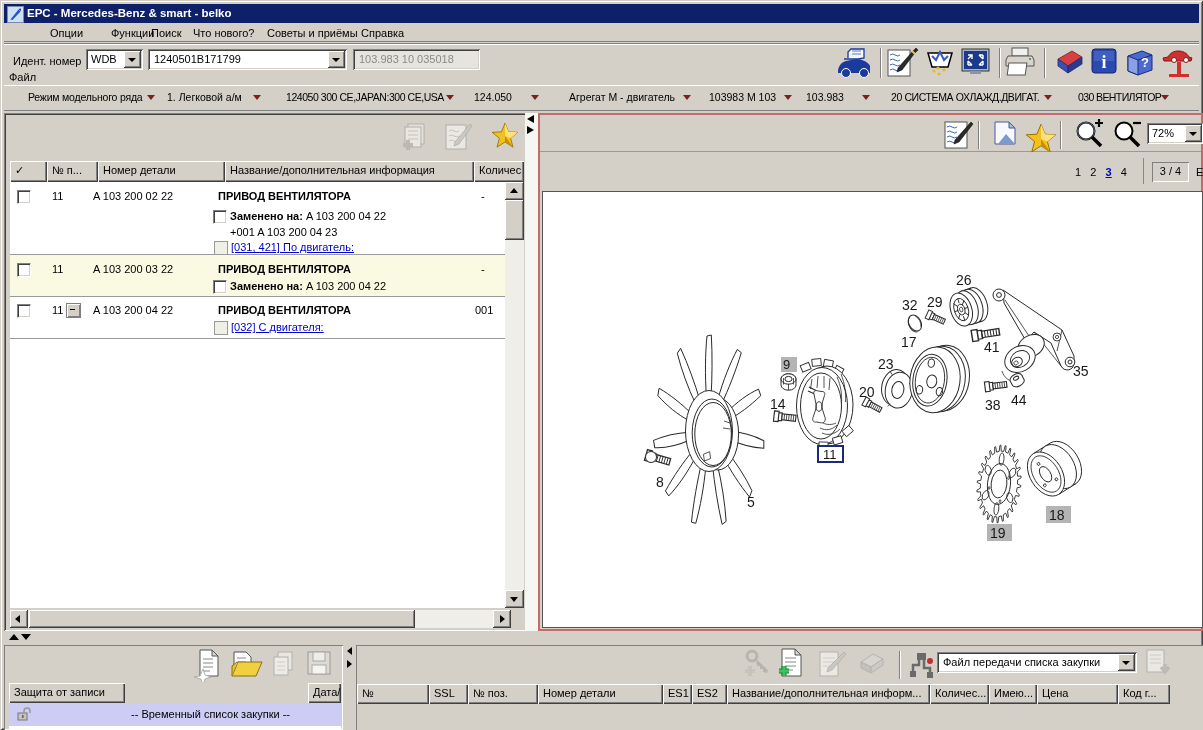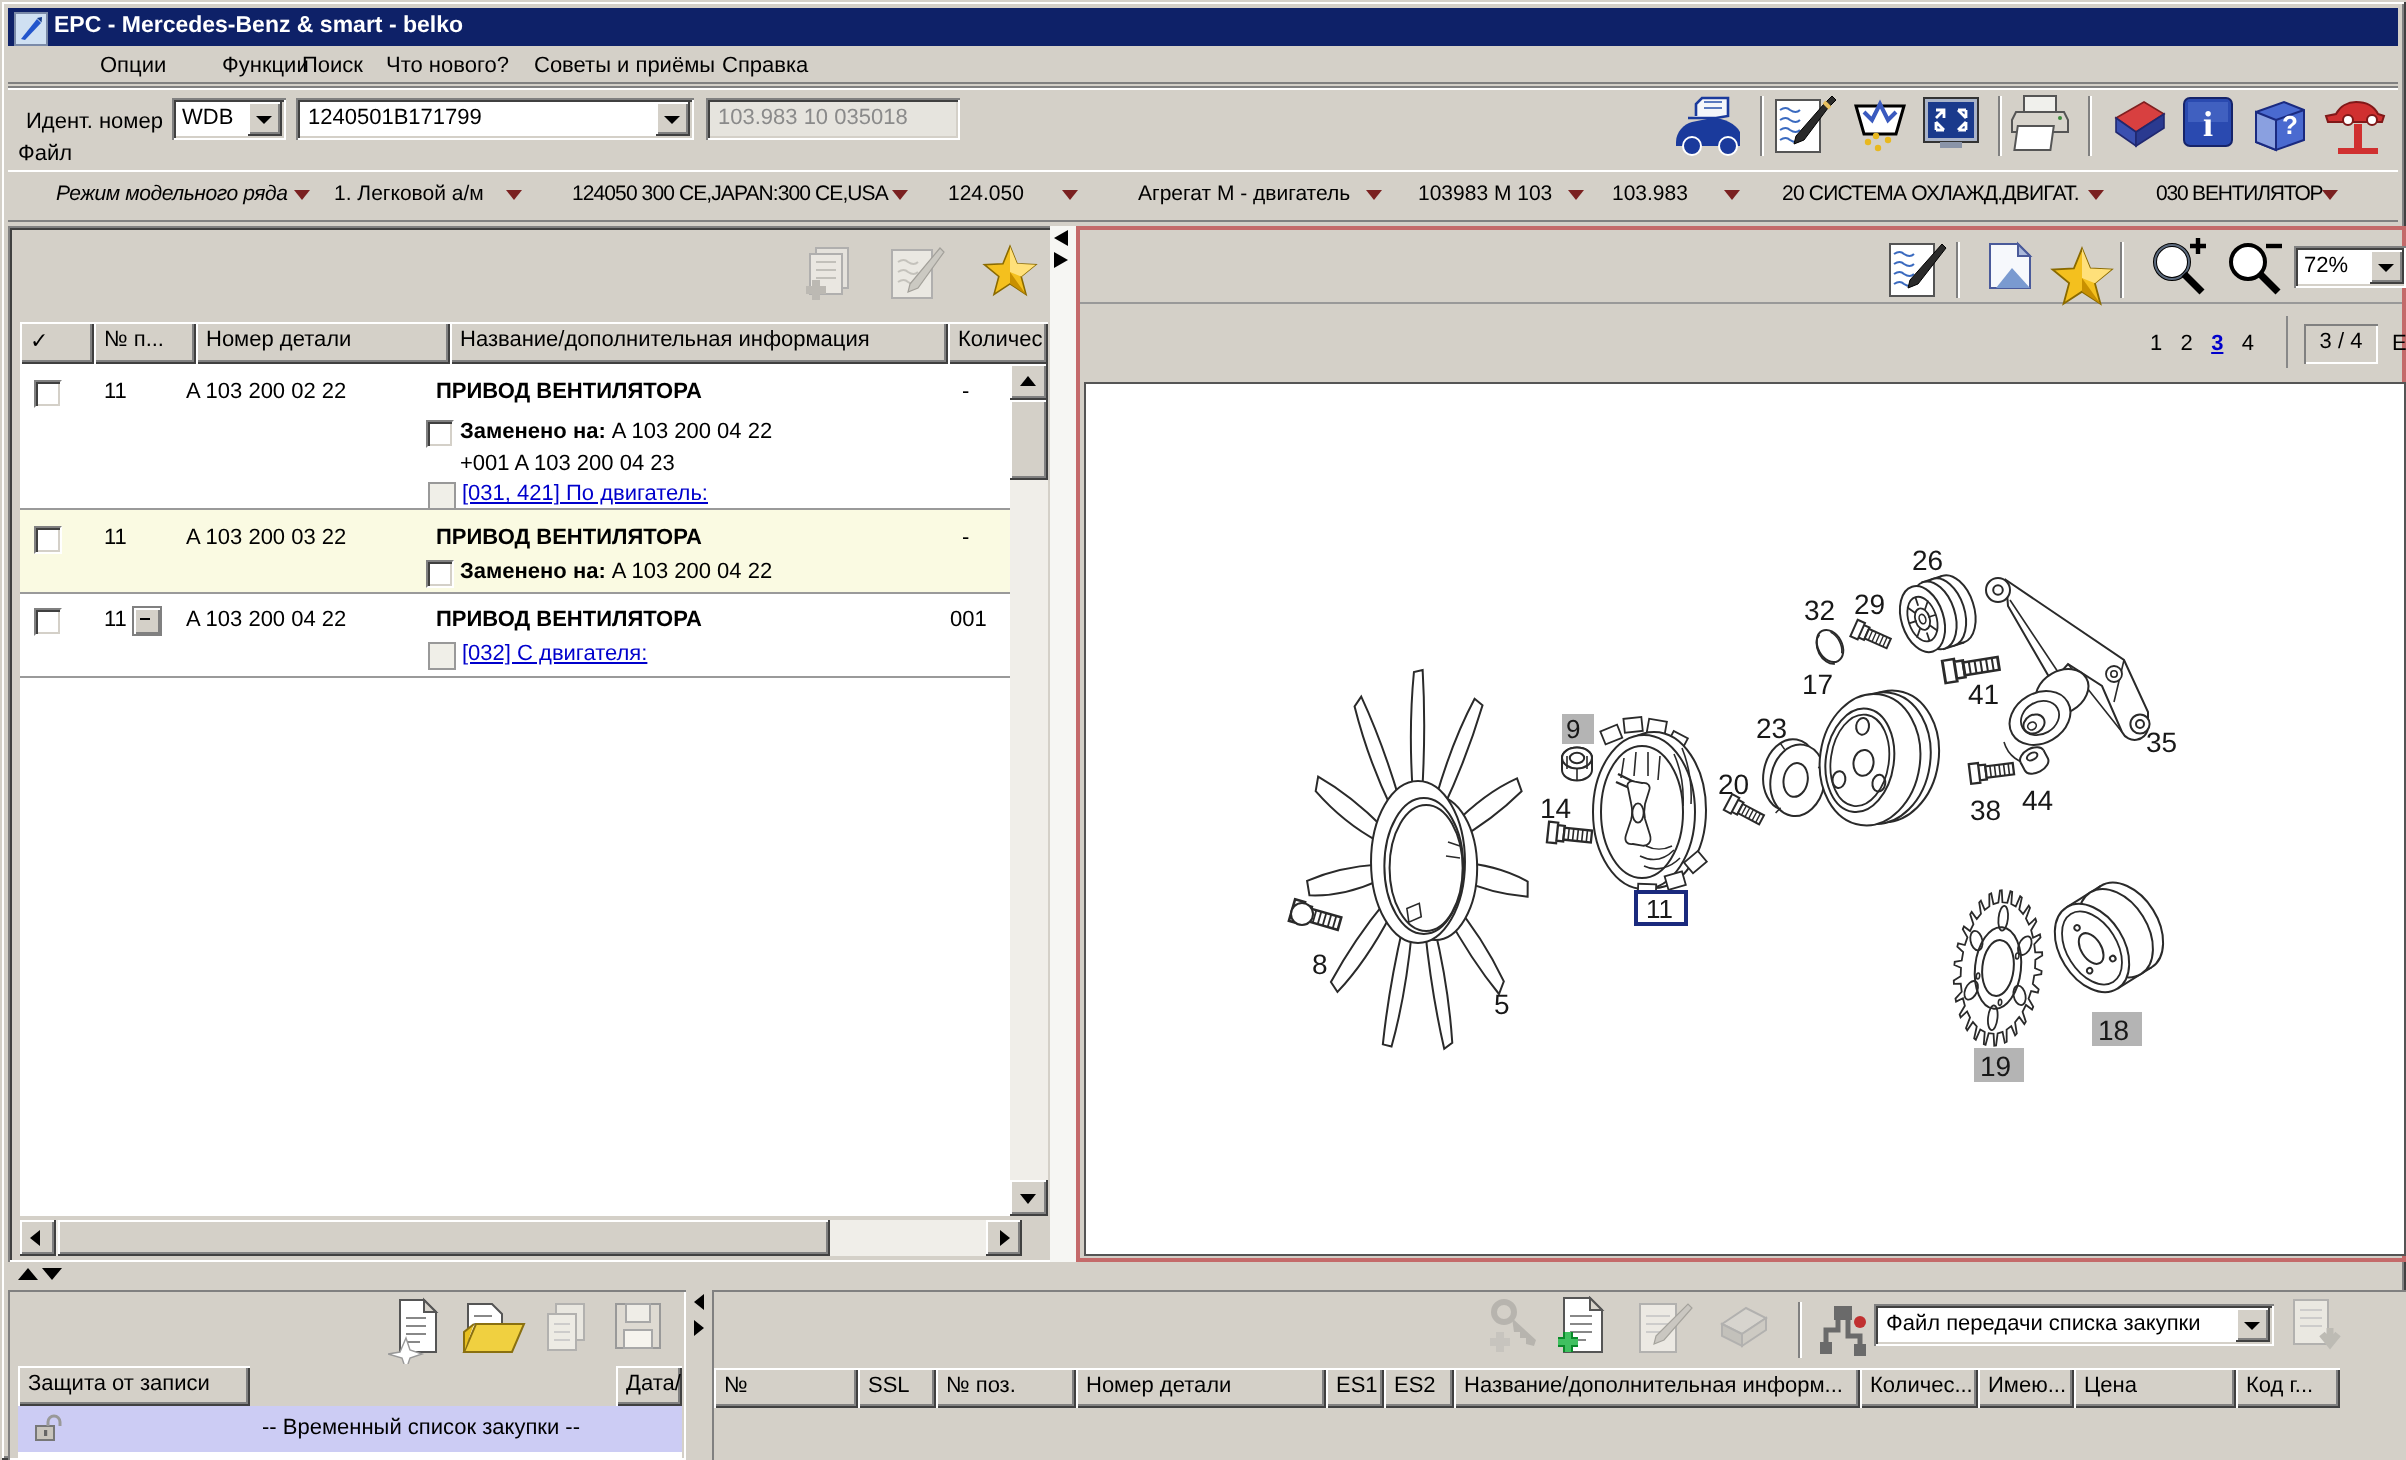--- a/index.html
+++ b/index.html
@@ -137,21 +137,21 @@
   <g transform="translate(328,4)">
     <path d="M4 8 c2 -4 6 -6 10 -6 c5 0 9 2 11 6 l3 1 l-1 3 l-27 0 l-1 -3z" fill="#d03030" stroke="#801818"></path>
     <circle cx="10" cy="11" r="2.5" fill="#fff" stroke="#801818"></circle>
     <circle cx="22" cy="11" r="2.5" fill="#fff" stroke="#801818"></circle>
     <rect x="13" y="13" width="4" height="12" fill="#d03030"></rect>
     <rect x="5" y="25" width="20" height="3" fill="#d03030"></rect>
   </g>
 </svg>
 
 <div class="abs" style="left:4px;top:85px;width:1195px;height:24px;border-top:1px solid #fff;border-bottom:1px solid #808080;"></div>
-<div class="abs navitem" style="left:28px;top:91px;letter-spacing:-0.2px;font-style:italic;">Режим модельного ряда</div>
+<div class="abs navitem" style="left:28px;top:91px;letter-spacing:-0.2px;">Режим модельного ряда</div>
 <div class="abs navitem" style="left:167px;top:91px;">1. Легковой а/м</div>
 <div class="abs navitem" style="left:286px;top:91px;letter-spacing:-0.45px;">124050 300 CE,JAPAN:300 CE,USA</div>
 <div class="abs navitem" style="left:474px;top:91px;">124.050</div>
 <div class="abs navitem" style="left:569px;top:91px;">Агрегат М  - двигатель</div>
 <div class="abs navitem" style="left:709px;top:91px;">103983 М 103</div>
 <div class="abs navitem" style="left:806px;top:91px;">103.983</div>
 <div class="abs navitem" style="left:891px;top:91px;letter-spacing:-0.4px;">20 СИСТЕМА ОХЛАЖД.ДВИГАТ.</div>
 <div class="abs navitem" style="left:1078px;top:91px;letter-spacing:-0.6px;">030 ВЕНТИЛЯТОР</div>
 <div class="abs arrdn" style="left:147px;top:95px;"></div>
 <div class="abs arrdn" style="left:253px;top:95px;"></div>

